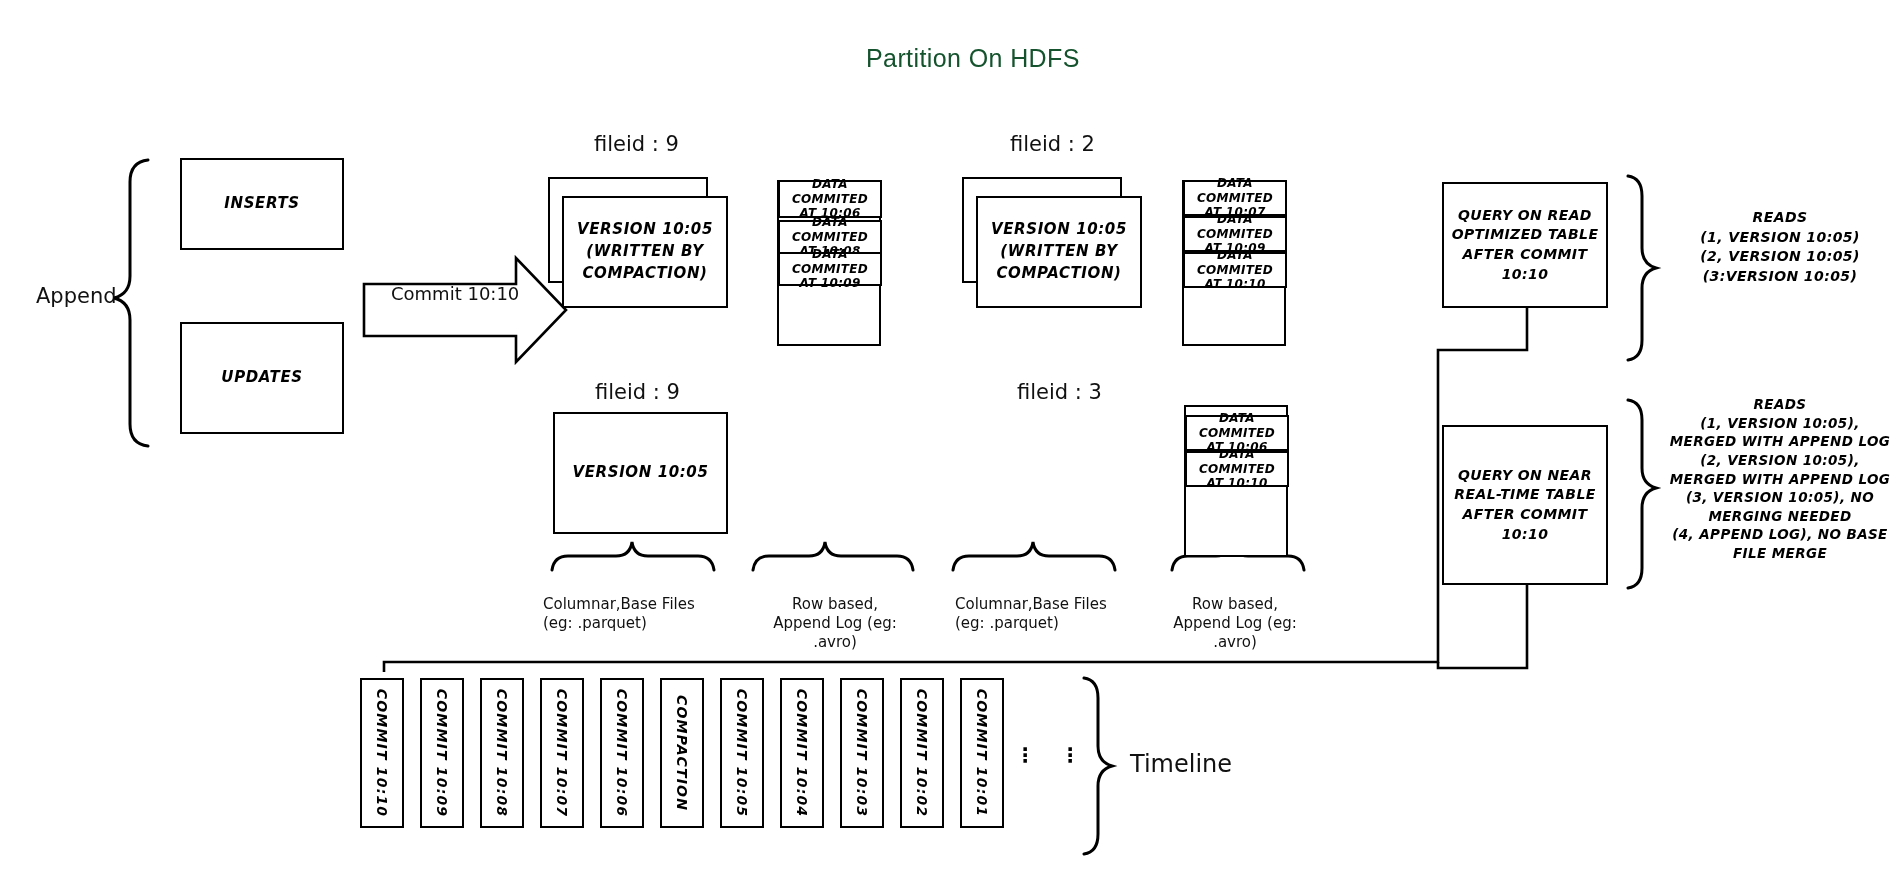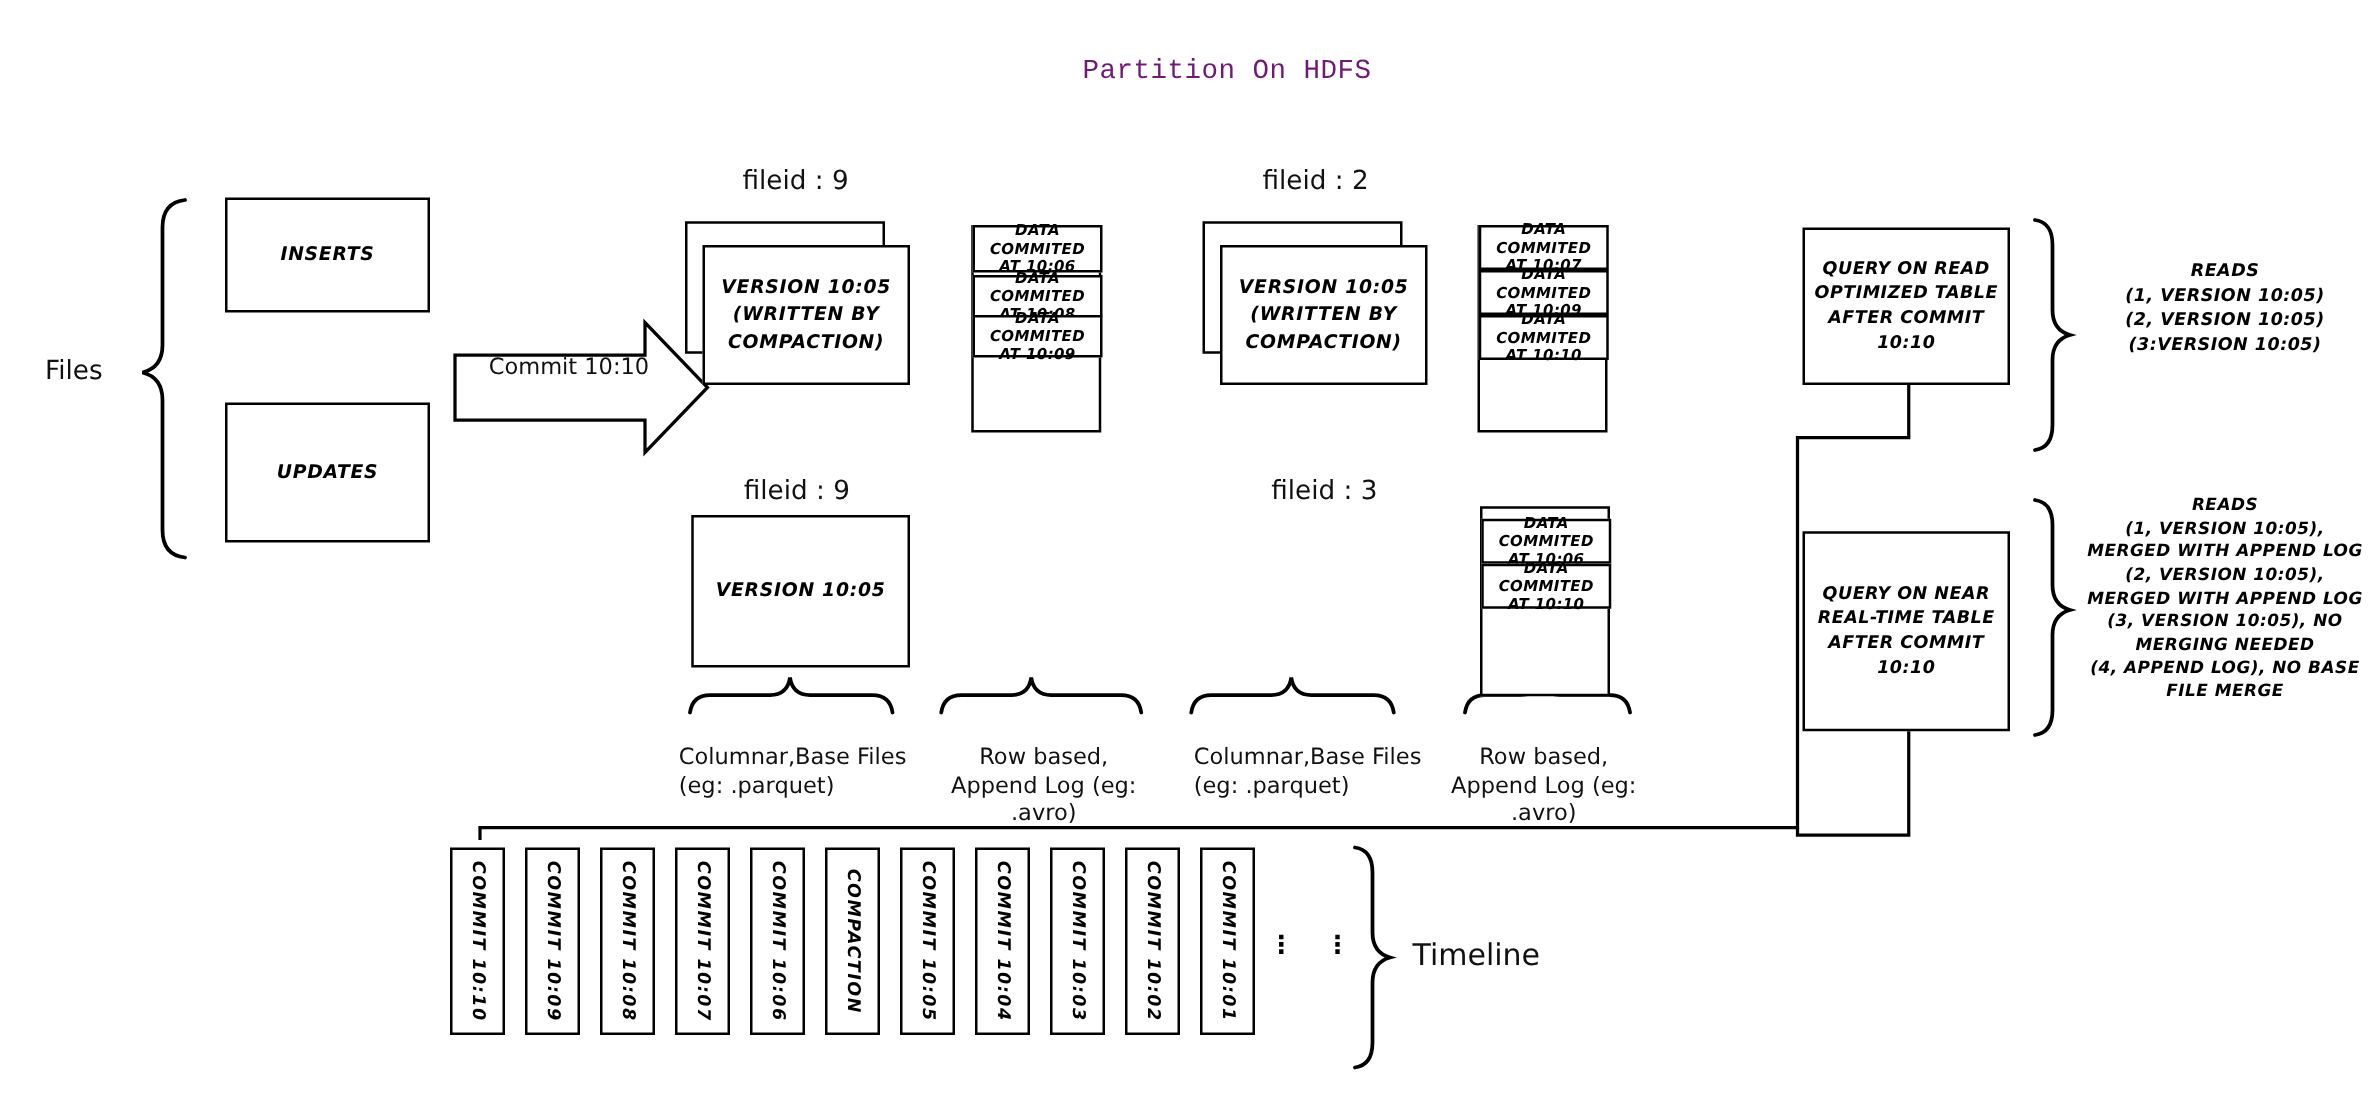--- a/index.html
+++ b/index.html
@@ -6,30 +6,30 @@
   html,body{margin:0;padding:0;background:#ffffff;}
   body{
     width:1900px;height:880px;position:relative;overflow:hidden;
     font-family:"DejaVu Sans", sans-serif;color:#000;
   }
   #stage{position:absolute;left:0;top:0;width:1900px;height:880px;}
   .abs{position:absolute;box-sizing:border-box;}
 
   
   .title{
-    font-family:Liberation Mono, monospace;
-    font-size:22px;letter-spacing:.4px;white-space:nowrap;color:#701a75;
+    font-family:Liberation Sans, sans-serif;
+    font-size:25px;letter-spacing:.4px;white-space:nowrap;color:#14532d;
   }
   .plain{
     font-family:"DejaVu Sans", sans-serif;
     font-size:21px;color:#111;white-space:nowrap;
   }
   .caption{
     font-family:"DejaVu Sans", sans-serif;
-    font-size:18px;color:#111;line-height:1.25;text-align:center;
+    font-size:15px;color:#111;line-height:1.25;text-align:center;
   }
   .bold-hand{
     font-family:"DejaVu Sans", sans-serif;
     font-weight:bold;font-style:italic;
     font-size:15px;letter-spacing:.6px;line-height:1.45;
     text-align:center;color:#000000;
   }
   .bold-hand.sm{font-size:12px;letter-spacing:.3px;line-height:1.2;}
   .bold-hand.md{font-size:14px;letter-spacing:.4px;line-height:1.4;font-style:italic;}
 
@@ -65,21 +65,21 @@
   }
   svg{position:absolute;left:0;top:0;overflow:visible;}
 </style>
 </head>
 <body>
 
 <div id="stage">
 
   <div class="abs title" style="left:866px;top:44px;">Partition On HDFS</div>
 
-  <div class="abs plain" style="left:36px;top:284px;">Files</div>
+  <div class="abs plain" style="left:36px;top:284px;">Append</div>
 
   <svg class="abs" width="1900" height="880" style="pointer-events:none;">
 
     <path d="M148 160 q-18 2 -18 22 L130 276 q0 18 -16 22 q16 4 16 22 L130 424 q0 20 18 22" fill="none" stroke="#000" stroke-width="3" stroke-linecap="round"></path>
 
     <path d="M364 284 L516 284 L516 258 L566 310 L516 362 L516 336 L364 336 Z" fill="#fff" stroke="#000" stroke-width="2.6" stroke-linejoin="miter"></path>
 
     <path d="M552 570 q2 -14 16 -14 L616 556 q14 0 16 -14 q2 14 16 14 L698 556 q14 0 16 14" fill="none" stroke="#000" stroke-width="3" stroke-linecap="round"></path>
 
     <path d="M753 570 q2 -14 16 -14 L809 556 q14 0 16 -14 q2 14 16 14 L897 556 q14 0 16 14" fill="none" stroke="#000" stroke-width="3" stroke-linecap="round"></path>

